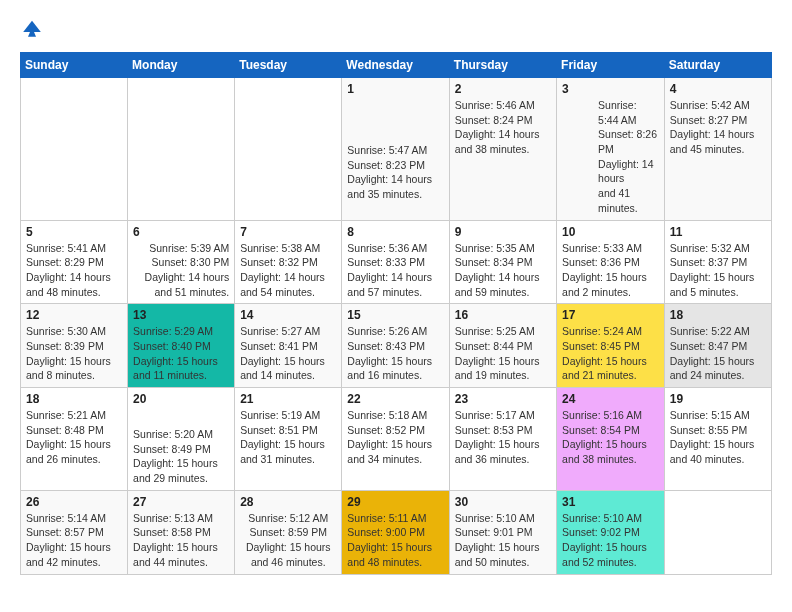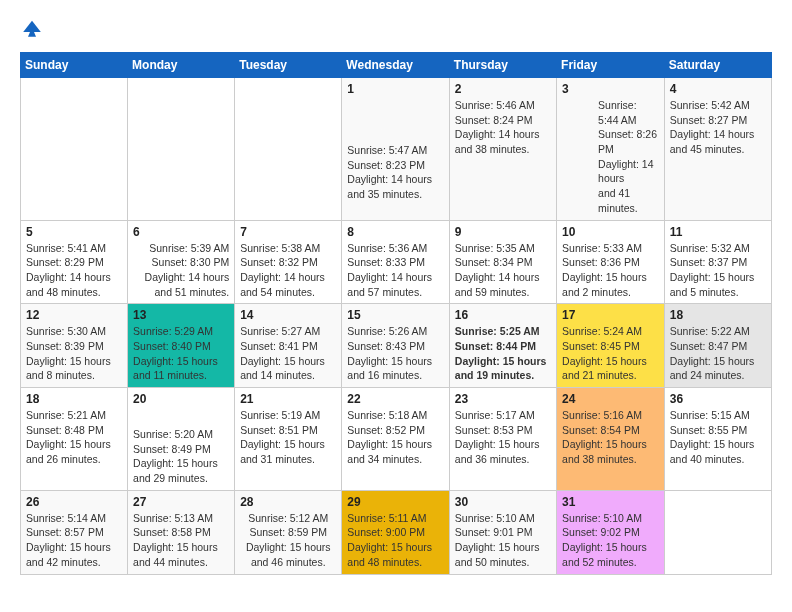--- a/index.html
+++ b/index.html
@@ -226,21 +226,21 @@
         </td>
         <td style="background: rgb(249, 249, 249);">
           <div class="day-number">15</div>
           <div class="day-info" style="white-space: pre-line;">Sunrise: 5:26 AM
 Sunset: 8:43 PM
 Daylight: 15 hours
 and 16 minutes.</div>
         </td>
         <td style="background: rgb(249, 249, 249);">
           <div class="day-number">16</div>
-          <div class="day-info" style="white-space: pre-line; font-weight: bold;">Sunrise: 5:25 AM
+          <div class="day-info" style="white-space: pre-line;">Sunrise: 5:25 AM
 Sunset: 8:44 PM
 Daylight: 15 hours
 and 19 minutes.</div>
         </td>
         <td style="background: #fde047;">
           <div class="day-number">17</div>
           <div class="day-info" style="white-space: pre-line;">Sunrise: 5:24 AM
 Sunset: 8:45 PM
 Daylight: 15 hours
 and 21 minutes.</div>
@@ -282,29 +282,29 @@
 Daylight: 15 hours
 and 34 minutes.</div>
         </td>
         <td style="background: rgb(255, 255, 255);">
           <div class="day-number">23</div>
           <div class="day-info" style="white-space: pre-line;">Sunrise: 5:17 AM
 Sunset: 8:53 PM
 Daylight: 15 hours
 and 36 minutes.</div>
         </td>
-        <td style="background: #fdba74;">
+        <td style="background: #f0abfc;">
           <div class="day-number">24</div>
           <div class="day-info" style="white-space: pre-line;">Sunrise: 5:16 AM
 Sunset: 8:54 PM
 Daylight: 15 hours
 and 38 minutes.</div>
         </td>
         <td style="background: rgb(255, 255, 255);">
-          <div class="day-number">36</div>
+          <div class="day-number">19</div>
           <div class="day-info" style="white-space: pre-line;">Sunrise: 5:15 AM
 Sunset: 8:55 PM
 Daylight: 15 hours
 and 40 minutes.</div>
         </td>
       </tr>
       <tr>
         <td style="background: rgb(249, 249, 249);">
           <div class="day-number">26</div>
           <div class="day-info" style="white-space: pre-line;">Sunrise: 5:14 AM
@@ -333,21 +333,21 @@
 Daylight: 15 hours
 and 48 minutes.</div>
         </td>
         <td style="background: rgb(249, 249, 249);">
           <div class="day-number">30</div>
           <div class="day-info" style="white-space: pre-line;">Sunrise: 5:10 AM
 Sunset: 9:01 PM
 Daylight: 15 hours
 and 50 minutes.</div>
         </td>
-        <td style="background: #f0abfc;">
+        <td style="background: #5eead4;">
           <div class="day-number">31</div>
           <div class="day-info" style="white-space: pre-line;">Sunrise: 5:10 AM
 Sunset: 9:02 PM
 Daylight: 15 hours
 and 52 minutes.</div>
         </td>
         <td class="empty-cell" style="background: rgb(255, 255, 255);"></td>
       </tr>
     </tbody>
 </table>

